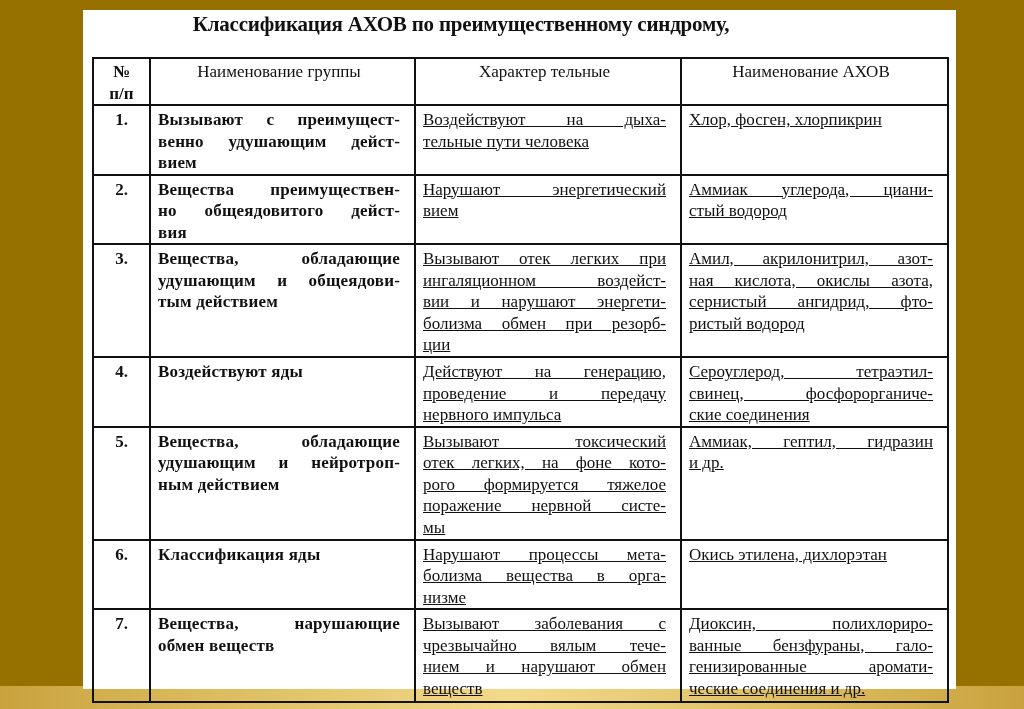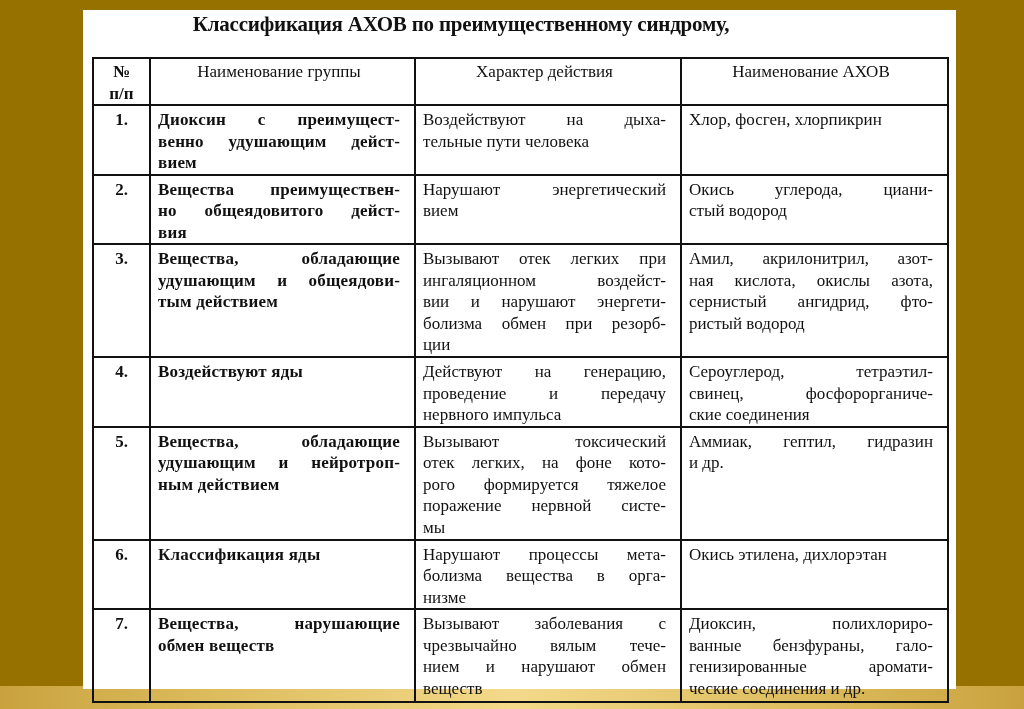--- a/index.html
+++ b/index.html
@@ -94,20 +94,21 @@
     }
     table.data td.txt {
       text-align: justify;
       text-align-last: left;
       font-weight: bold;
       letter-spacing: 0.2px;
     }
     table.data td.txt-n {
       text-align: justify;
       text-align-last: left;
+      text-decoration: underline;
     }
     .line {
       display: block;
       text-align: justify;
       text-align-last: justify;
       white-space: nowrap;
     }
     .line.last {
       text-align-last: left;
     }
@@ -137,29 +138,29 @@
         <col class="c3">
         <col class="c4">
     </colgroup>
     <thead>
       <tr>
         <th class="num">
           <div>№</div>
           <div>п/п</div>
         </th>
         <th>Наименование группы</th>
-        <th>Характер действия</th>
+        <th>Характер тельные</th>
         <th>Наименование АХОВ</th>
       </tr>
     </thead>
     <tbody id="tbody">
         <tr class="r1">
           <td class="num">1.</td>
           <td class="txt">
-            <span class="line">Диоксин с преимущест-</span>
+            <span class="line">Вызывают с преимущест-</span>
             <span class="line">венно удушающим дейст-</span>
             <span class="line last">вием</span>
           </td>
           <td class="txt-n">
             <span class="line">Воздействуют на дыха-</span>
             <span class="line last">тельные пути человека</span>
           </td>
           <td class="txt-n">
             <span class="line last">Хлор, фосген, хлорпикрин</span>
           </td>
@@ -169,21 +170,21 @@
           <td class="txt">
             <span class="line">Вещества преимуществен-</span>
             <span class="line">но общеядовитого дейст-</span>
             <span class="line last">вия</span>
           </td>
           <td class="txt-n">
             <span class="line">Нарушают энергетический</span>
             <span class="line last">вием</span>
           </td>
           <td class="txt-n">
-            <span class="line">Окись углерода, циани-</span>
+            <span class="line">Аммиак углерода, циани-</span>
             <span class="line last">стый водород</span>
           </td>
         </tr>
         <tr class="r3">
           <td class="num">3.</td>
           <td class="txt">
             <span class="line">Вещества, обладающие</span>
             <span class="line">удушающим и общеядови-</span>
             <span class="line last">тым действием</span>
           </td>

